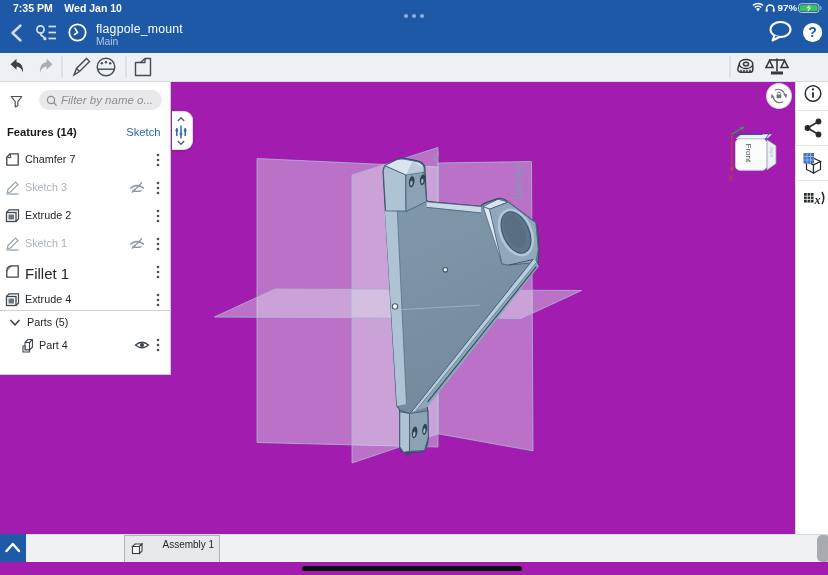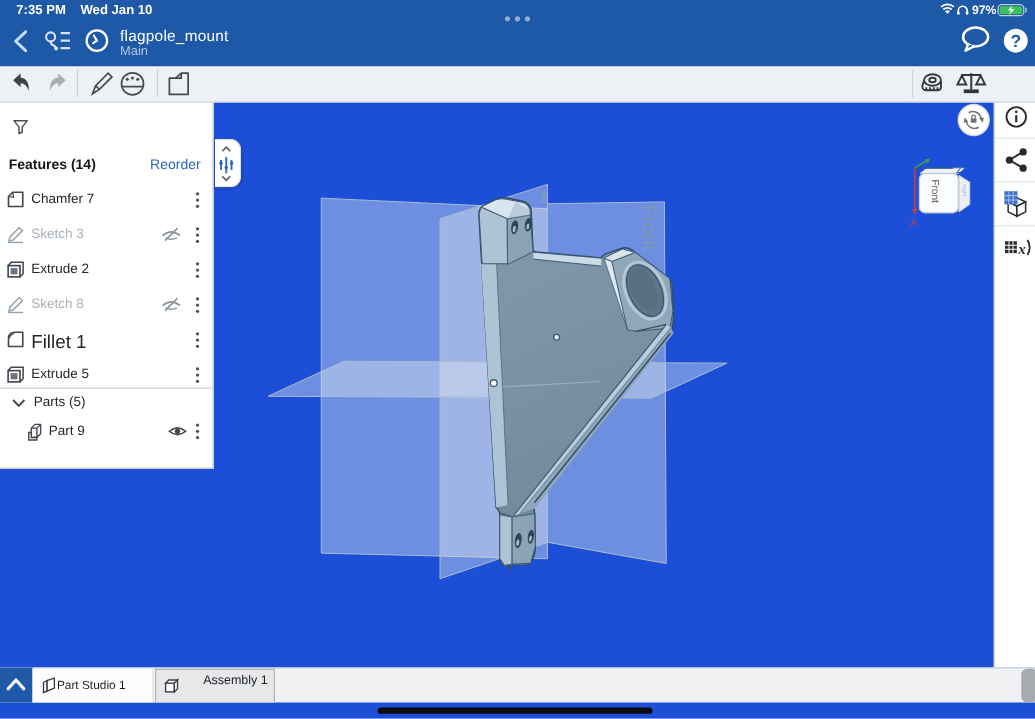--- a/index.html
+++ b/index.html
@@ -1,19 +1,19 @@
 <!DOCTYPE html>
 <html><head>
 <meta charset="utf-8">
 <style>
   * { margin:0; padding:0; box-sizing:border-box; }
   html,body { width:828px; height:575px; overflow:hidden; background:#fff;
     font-family:"Liberation Sans", sans-serif; }
   .abs { position:absolute; }
-  #page { position:relative; width:828px; height:575px; background:#1d4ed8; }
+  #page { position:relative; width:828px; height:575px; background:#a21caf; }
 </style>
 </head>
 <body>
 <div id="page">
 
   <div class="abs" style="left:0;top:0;width:828px;height:52.5px;background:#1d59a6;"></div>
 
   <div class="abs" style="left:13px;top:2px;width:400px;height:13px;color:#fff;font-size:10.5px;font-weight:700;letter-spacing:0px;">7:35&nbsp;PM&nbsp;&nbsp;&nbsp;&nbsp;Wed&nbsp;Jan&nbsp;10</div>
 
   <div class="abs" style="left:403px;top:5px;width:30px;">
@@ -241,23 +241,30 @@
       </g>
     </svg>
   </div>
 
   <div class="abs" id="panel" style="left:0;top:82px;width:170.5px;height:293px;background:#fff;border-right:1px solid #c9cdd2;border-bottom:1px solid #c9cdd2;">
 
     <svg class="abs" style="left:10px;top:13px;" width="13" height="13" viewBox="0 0 13 13">
       <path d="M1.2 1.5 L11.8 1.5 L7.8 6.7 L7.8 10.8 L5.2 11.9 L5.2 6.7 Z" fill="none" stroke="#4a5056" stroke-width="1.2" stroke-linejoin="round"></path>
     </svg>
 
+    <div class="abs" style="left:39px;top:8px;width:123px;height:20px;background:#e9e9eb;border-radius:10px;">
+      <svg class="abs" style="left:7px;top:4.5px;" width="12" height="12" viewBox="0 0 12 12">
+        <circle cx="5" cy="5" r="3.6" fill="none" stroke="#8b8d92" stroke-width="1.3"></circle>
+        <line x1="7.8" y1="7.8" x2="10.6" y2="10.6" stroke="#8b8d92" stroke-width="1.3"></line>
+      </svg>
+      <div class="abs" style="left:22px;top:3.5px;font-size:11.5px;font-style:italic;color:#8b8d92;white-space:nowrap;">Filter by name o...</div>
+    </div>
 
     <div class="abs" style="left:7px;top:44px;font-size:11.2px;font-weight:700;color:#15181b;">Features (14)</div>
-    <div class="abs" style="right:9px;top:44px;font-size:11.2px;color:#2a66b8;">Reorder</div>
+    <div class="abs" style="right:9px;top:44px;font-size:11.2px;color:#2a66b8;">Sketch</div>
 
     <svg class="abs" style="left:5px;top:70px;" width="15" height="15" viewBox="0 0 15 15">
       <path d="M5.2 1.8 L13.2 1.8 L13.2 13.2 L1.8 13.2 L1.8 5.2 Z" fill="none" stroke="#3f464d" stroke-width="1.3" stroke-linejoin="round"></path>
       <path d="M1.8 5.2 L5.8 5.8 L5.2 1.8" fill="none" stroke="#3f464d" stroke-width="1"></path>
     </svg>
     <div class="abs" style="left:25px;top:71px;font-size:10.8px;color:#22262b;">Chamfer 7</div>
     <svg class="abs" style="left:154px;top:71px;" width="8" height="14">
         <circle cx="4" cy="2" r="1.3" fill="#4a5056"></circle>
         <circle cx="4" cy="7" r="1.3" fill="#4a5056"></circle>
         <circle cx="4" cy="12" r="1.3" fill="#4a5056"></circle>
@@ -288,21 +295,21 @@
     <svg class="abs" style="left:154px;top:127px;" width="8" height="14">
         <circle cx="4" cy="2" r="1.3" fill="#4a5056"></circle>
         <circle cx="4" cy="7" r="1.3" fill="#4a5056"></circle>
         <circle cx="4" cy="12" r="1.3" fill="#4a5056"></circle>
       </svg>
 
     <svg class="abs" style="left:5px;top:154px;" width="15" height="15" viewBox="0 0 15 15">
       <path d="M3 9.5 L10.5 2 L13 4.5 L5.5 12 L2.2 12.8 Z" fill="none" stroke="#9aa4ad" stroke-width="1.2"></path>
       <line x1="1.5" y1="14" x2="13.5" y2="14" stroke="#8da2b5" stroke-width="1.3"></line>
     </svg>
-    <div class="abs" style="left:25px;top:155px;font-size:10.8px;color:#aab1b9;">Sketch 8</div>
+    <div class="abs" style="left:25px;top:155px;font-size:10.8px;color:#aab1b9;">Sketch 1</div>
     <svg class="abs" style="left:128px;top:155px;" width="18" height="13" viewBox="0 0 18 13">
       <path d="M2 7.5 Q9 1.5 16 7.5" fill="none" stroke="#8b949c" stroke-width="1.3"></path>
       <path d="M4.5 9.3 Q9 11.5 13.5 9.3" fill="none" stroke="#8b949c" stroke-width="1.3"></path>
       <line x1="4" y1="11.5" x2="14" y2="1.5" stroke="#8b949c" stroke-width="1.3"></line>
     </svg>
     <svg class="abs" style="left:154px;top:155px;" width="8" height="14">
         <circle cx="4" cy="2" r="1.3" fill="#4a5056"></circle>
         <circle cx="4" cy="7" r="1.3" fill="#4a5056"></circle>
         <circle cx="4" cy="12" r="1.3" fill="#4a5056"></circle>
       </svg>
@@ -316,39 +323,39 @@
         <circle cx="4" cy="2" r="1.3" fill="#4a5056"></circle>
         <circle cx="4" cy="7" r="1.3" fill="#4a5056"></circle>
         <circle cx="4" cy="12" r="1.3" fill="#4a5056"></circle>
       </svg>
 
     <svg class="abs" style="left:5px;top:210px;" width="15" height="15" viewBox="0 0 15 15">
       <path d="M1.5 4.5 L4 1.8 L13.5 1.8 L13.5 11 L11 13.5" fill="none" stroke="#3f464d" stroke-width="1.2"></path>
       <rect x="1.5" y="4.5" width="9.5" height="9" fill="none" stroke="#3f464d" stroke-width="1.3"></rect>
       <rect x="3.5" y="6.5" width="5.5" height="5" fill="#6d747b"></rect>
     </svg>
-    <div class="abs" style="left:25px;top:211px;font-size:10.8px;color:#22262b;">Extrude 5</div>
+    <div class="abs" style="left:25px;top:211px;font-size:10.8px;color:#22262b;">Extrude 4</div>
     <svg class="abs" style="left:154px;top:211px;" width="8" height="14">
         <circle cx="4" cy="2" r="1.3" fill="#4a5056"></circle>
         <circle cx="4" cy="7" r="1.3" fill="#4a5056"></circle>
         <circle cx="4" cy="12" r="1.3" fill="#4a5056"></circle>
       </svg>
 
     <div class="abs" style="left:0;top:228px;width:170px;height:1px;background:#cdd1d5;"></div>
 
     <svg class="abs" style="left:9px;top:236px;" width="12" height="9" viewBox="0 0 12 9">
       <polyline points="1.5,2 6,6.8 10.5,2" fill="none" stroke="#3f464d" stroke-width="1.5"></polyline>
     </svg>
     <div class="abs" style="left:27px;top:234px;font-size:10.8px;color:#22262b;">Parts (5)</div>
 
     <svg class="abs" style="left:21px;top:255px;" width="15" height="16" viewBox="0 0 15 16">
       <path d="M4 5.5 L7 2.5 L11.5 2.5 L11.5 10 L8.5 13 L4 13 Z M4 5.5 L8.5 5.5 L8.5 13 M8.5 5.5 L11.5 2.5" fill="#fff" stroke="#3f464d" stroke-width="1.1" stroke-linejoin="round"></path>
       <path d="M2 9 L4 9 L4 13 L8.5 13 L8.5 15 L2 15 Z" fill="#fff" stroke="#3f464d" stroke-width="1.1"></path>
     </svg>
-    <div class="abs" style="left:39px;top:257px;font-size:10.8px;color:#22262b;">Part 9</div>
+    <div class="abs" style="left:39px;top:257px;font-size:10.8px;color:#22262b;">Part 4</div>
     <svg class="abs" style="left:134px;top:257px;" width="16" height="12" viewBox="0 0 16 12">
       <path d="M1.5 6 Q8 0.5 14.5 6 Q8 11.5 1.5 6 Z" fill="none" stroke="#3c434a" stroke-width="1.3"></path>
       <circle cx="8" cy="6" r="2.1" fill="#3c434a"></circle>
     </svg>
     <svg class="abs" style="left:154px;top:256px;" width="8" height="14">
         <circle cx="4" cy="2" r="1.3" fill="#4a5056"></circle>
         <circle cx="4" cy="7" r="1.3" fill="#4a5056"></circle>
         <circle cx="4" cy="12" r="1.3" fill="#4a5056"></circle>
       </svg>
   </div>
@@ -413,29 +420,20 @@
     </svg>
   </div>
 
   <div class="abs" style="left:0;top:533.5px;width:828px;height:28.5px;background:#eff1f3;border-top:1px solid #d9dbde;"></div>
   <div class="abs" style="left:0;top:533.5px;width:25.5px;height:28.5px;background:#1e5aa8;">
     <svg width="25" height="28">
         <polyline points="6.5,17 12.8,10 19,17" fill="none" stroke="#fff" stroke-width="2.5" stroke-linejoin="round" stroke-linecap="round"></polyline>
       </svg>
   </div>
 
-  <div class="abs" style="left:25.5px;top:534.5px;width:97.5px;height:27.5px;background:#fdfdfd;border-right:1px solid #dcdee1;">
-    <svg class="abs" style="left:7px;top:6px;" width="14" height="15" viewBox="0 0 14 15">
-      <g fill="none" stroke="#3a3f45" stroke-width="1.1">
-        <path d="M4.5 3.5 L10.5 1.5 L10.5 9.5 L4.5 12 Z" fill="#fff"></path>
-        <path d="M1.8 4.8 L4.5 3.5 L4.5 12 L1.8 13 Z" fill="#fff"></path>
-      </g>
-    </svg>
-    <div class="abs" style="left:20px;top:8.5px;font-size:9.5px;color:#1d2126;">Part Studio 1</div>
-  </div>
 
   <div class="abs" style="left:123.5px;top:535px;width:96px;height:27px;background:#e6e8ea;border:1px solid #b2b6ba;border-bottom:none;">
     <svg class="abs" style="left:6px;top:6px;" width="14" height="14" viewBox="0 0 14 14">
       <g fill="#fff" stroke="#3a3f45" stroke-width="1.1">
         <rect x="1.5" y="4.5" width="7" height="7"></rect>
         <path d="M1.5 4.5 L4 2 L11 2 L8.5 4.5 Z"></path>
         <path d="M8.5 4.5 L11 2 L11 9 L8.5 11.5 Z"></path>
       </g>
     </svg>
     <div class="abs" style="left:22px;top:3px;font-size:10px;color:#1d2126;margin-left:16px;">Assembly 1</div>

